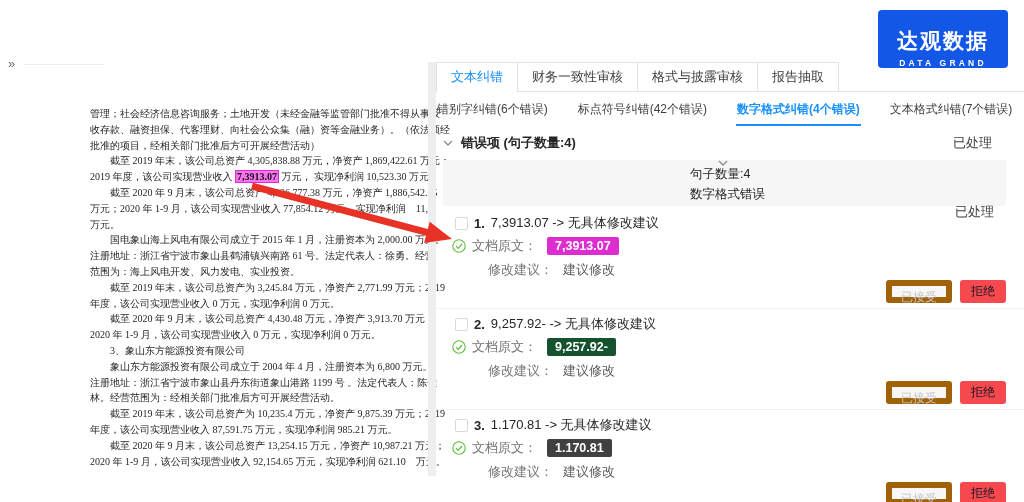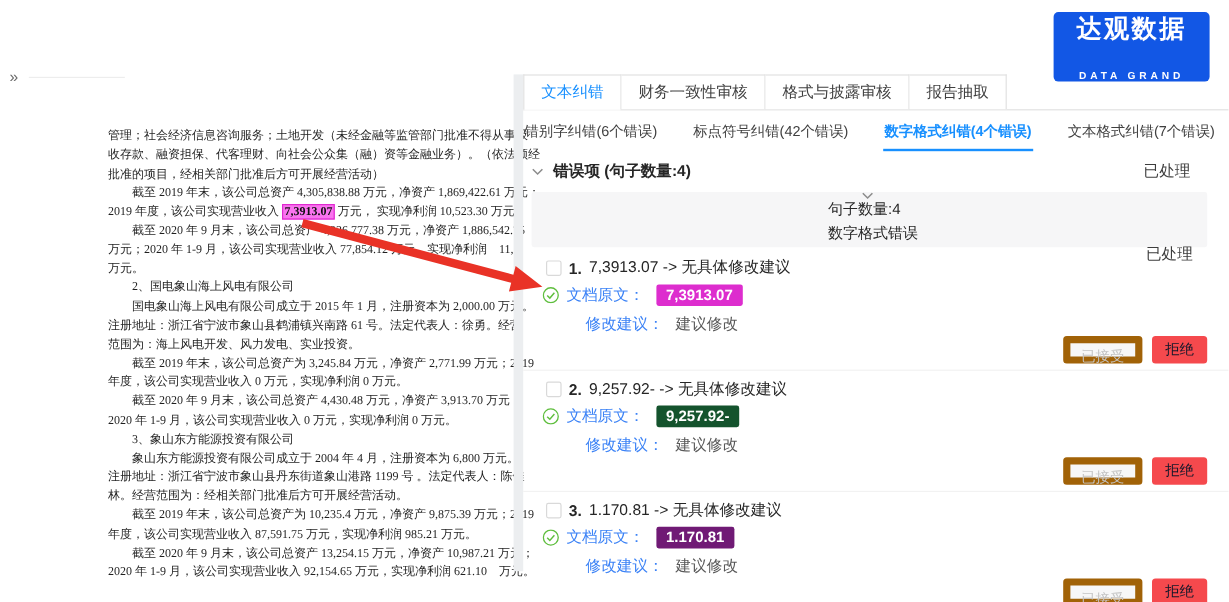--- a/index.html
+++ b/index.html
@@ -16,21 +16,21 @@
   .doc-line { height:15.8px; }
   .doc-line.indent { text-indent:20px; }
   .doc mark { background:#fa74ef; border:1px solid #df2ad0; padding:0 1px; color:#111; font-weight:bold; }
 
   .panel-divider { position:absolute; left:428px; top:62px; width:8px; height:414px; background:#eceef0; }
 
   
   .right { position:absolute; left:436px; top:0; width:588px; height:502px; }
 
   .logo { position:absolute; top:10px; right:16px; width:130px; height:58px; border-radius:4px;
-          display:flex; flex-direction:column; align-items:center; justify-content:space-between; z-index:6; }
+          display:flex; flex-direction:column; align-items:center; justify-content:flex-end; z-index:6; }
   .logo-cn { color:#fff; font-size:21px; font-weight:bold; letter-spacing:2px; }
   .logo-en { color:#fff; font-size:8.5px; font-weight:bold; letter-spacing:3.2px; margin-top:3px; }
 
   .tabs { position:absolute; top:62px; left:0; width:588px; height:30px; display:flex;
           border-bottom:1px solid #e2e2e2; }
   .tab { padding:0 14px; line-height:28px; font-size:13px; color:#404040; background:#fff;
          border-top:1px solid #e2e2e2; border-right:1px solid #e2e2e2; cursor:pointer; position:relative; }
   .tab:first-child { border-left:1px solid #e2e2e2; }
   .tab.active { color:#1890ff; }
   .tab.active::after { content:""; position:absolute; left:0; right:0; bottom:-1px; height:1px; background:#fff; }
@@ -52,21 +52,21 @@
                  font-size:12.5px; font-weight:500; color:#262626; }
 
   .items { margin-top:2px; }
   .item { padding:6px 18px 5px 16px; border-bottom:1px solid #f2f2f2; }
   .item:last-child { border-bottom:1px solid #e6e6e6; }
   .item-title { display:flex; align-items:center; gap:6px; height:18px; font-size:13px; color:#262626; margin-left:3px; }
   .cbx { width:13px; height:13px; border:1px solid #d9d9d9; border-radius:2px; background:#fff; flex:none; cursor:pointer; }
   .idx { font-weight:bold; }
   .item-orig { display:flex; align-items:center; margin-top:3px; height:21px; font-size:13px; }
   .ok-icon { width:14px; height:14px; flex:none; cursor:pointer; }
-  .orig-label, .sug-label { color:#3b82f6; margin-left:6px; }
+  .orig-label, .sug-label { color:#737373; margin-left:6px; }
   .tag { margin-left:10px; padding:2px 8px; border-radius:2px; color:#fff; font-weight:bold; font-size:12.5px; }
   .item-sug { margin-left:36px; margin-top:5px; height:16px; font-size:13px; display:flex; }
   .item-sug .sug-label { margin-left:0; }
   .sug-value { color:#595959; margin-left:10px; }
   .item-actions { display:flex; justify-content:flex-end; gap:8px; margin-top:3px; height:23px; }
   .btn { font-size:12px; border-radius:3px; cursor:pointer; font-family:"Liberation Sans", sans-serif; }
   .btn-accept { color:#c4c4c4; background:#f7f7f7; border:6px solid #a16207; padding:3px 9px; }
   .btn-reject { color:#0f172a; border:none; padding:3px 11px; }
 
   .arrow-layer { position:absolute; left:0; top:0; width:1024px; height:502px; pointer-events:none; z-index:9; }
@@ -81,21 +81,20 @@
 
   <div class="doc">
     <div class="doc-line">管理；社会经济信息咨询服务；土地开发（未经金融等监管部门批准不得从事吸</div>
     <div class="doc-line">收存款、融资担保、代客理财、向社会公众集（融）资等金融业务）。（依法须经</div>
     <div class="doc-line">批准的项目，经相关部门批准后方可开展经营活动）</div>
     <div class="doc-line indent">截至 2019 年末，该公司总资产 4,305,838.88 万元，净资产 1,869,422.61 万元；</div>
     <div class="doc-line"><span>2019 年度，该公司实现营业收入 </span><mark>7,3913.07</mark><span> 万元， 实现净利润 10,523.30 万元。</span></div>
     <div class="doc-line indent">截至 2020 年 9 月末，该公司总资产 4,326,777.38 万元，净资产 1,886,542.75</div>
     <div class="doc-line">万元；2020 年 1-9 月，该公司实现营业收入 77,854.12 万元，实现净利润　11,2</div>
     <div class="doc-line">万元。</div>
-    <div class="doc-line indent">2、国电象山海上风电有限公司</div>
     <div class="doc-line indent">国电象山海上风电有限公司成立于 2015 年 1 月，注册资本为 2,000.00 万元。</div>
     <div class="doc-line">注册地址：浙江省宁波市象山县鹤浦镇兴南路 61 号。法定代表人：徐勇。经营</div>
     <div class="doc-line">范围为：海上风电开发、风力发电、实业投资。</div>
     <div class="doc-line indent">截至 2019 年末，该公司总资产为 3,245.84 万元，净资产 2,771.99 万元；2019</div>
     <div class="doc-line">年度，该公司实现营业收入 0 万元，实现净利润 0 万元。</div>
     <div class="doc-line indent">截至 2020 年 9 月末，该公司总资产 4,430.48 万元，净资产 3,913.70 万元；</div>
     <div class="doc-line">2020 年 1-9 月，该公司实现营业收入 0 万元，实现净利润 0 万元。</div>
     <div class="doc-line indent">3、象山东方能源投资有限公司</div>
     <div class="doc-line indent">象山东方能源投资有限公司成立于 2004 年 4 月，注册资本为 6,800 万元。</div>
     <div class="doc-line">注册地址：浙江省宁波市象山县丹东街道象山港路 1199 号 。法定代表人：陈佳</div>
@@ -205,21 +204,21 @@
             <span class="cbx"></span>
             <span class="idx">3.</span>
             <span>1.170.81 -&gt; 无具体修改建议</span>
           </div>
           <div class="item-orig">
             <svg class="ok-icon" viewBox="0 0 14 14">
                 <circle cx="7" cy="7" r="6.2" fill="none" stroke="#5fbe3e" stroke-width="1.1"></circle>
                 <polyline points="4,7.2 6.2,9.4 10,5" fill="none" stroke="#5fbe3e" stroke-width="1.2"></polyline>
               </svg>
             <span class="orig-label">文档原文：</span>
-            <span class="tag" style="background: #701a75;">1.170.81</span>
+            <span class="tag" style="background: #404040;">1.170.81</span>
           </div>
           <div class="item-sug">
             <span class="sug-label">修改建议：</span>
             <span class="sug-value">建议修改</span>
           </div>
           <div class="item-actions">
             <button class="btn btn-accept">已接受</button>
             <button class="btn btn-reject" style="background: rgb(245, 73, 77);">拒绝</button>
           </div>
         </div>

